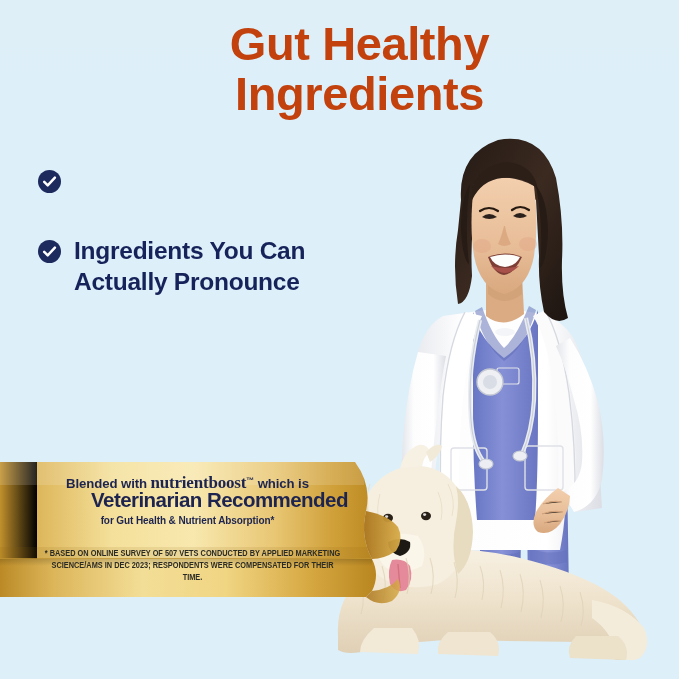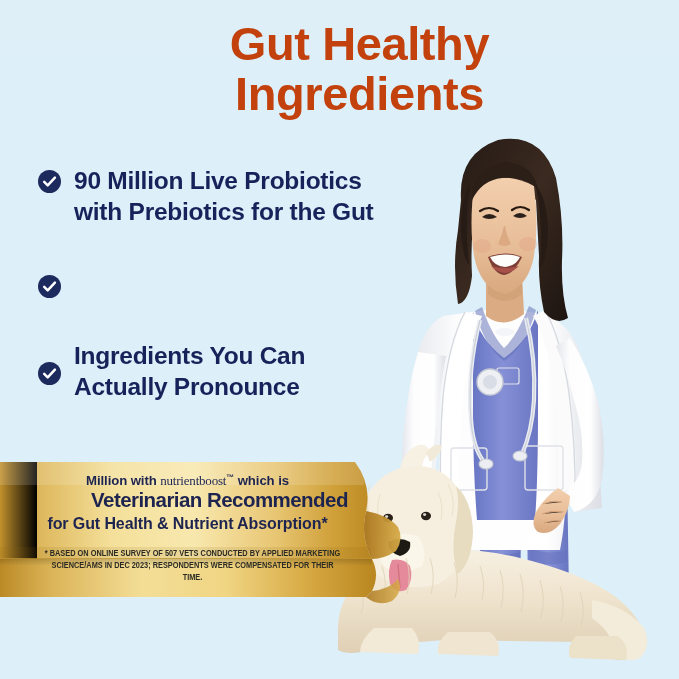--- a/index.html
+++ b/index.html
@@ -47,21 +47,21 @@
     position: absolute;
     left: 38px;
     top: 165px;
     width: 420px;
   }
   .bullet {
     display: flex;
     align-items: flex-start;
     margin-bottom: 42px;
   }
-  .bullet:last-child { margin-bottom: 4px; align-items: center; }
+  .bullet:last-child { margin-bottom: 4px; }
   .check {
     flex: 0 0 auto;
     width: 23px;
     height: 23px;
     margin-top: 5px;
     margin-right: 13px;
   }
   .check svg { display: block; }
   .bullet-text {
     font-family: "Liberation Sans", sans-serif;
@@ -110,22 +110,22 @@
     top: 18px;
     left: 0;
     width: 375px;
     font-size: 13.2px;
     font-weight: bold;
     letter-spacing: -0.1px;
     white-space: nowrap;
   }
   .rb-line1 .nb {
     font-family: "Liberation Serif", serif;
-    font-size: 13px;
-    font-weight: normal;
+    font-size: 17px;
+    font-weight: bold;
     letter-spacing: -0.2px;
   }
   .rb-line1 .tm {
     font-size: 8px;
     vertical-align: super;
   }
   .rb-line2 {
     position: absolute;
     top: 33px;
     left: 0;
@@ -134,21 +134,21 @@
     font-weight: bold;
     letter-spacing: -0.55px;
     white-space: nowrap;
     padding-left: 32px;
   }
   .rb-line3 {
     position: absolute;
     top: 60px;
     left: 0;
     width: 375px;
-    font-size: 16px;
+    font-size: 10px;
     font-weight: bold;
     letter-spacing: -0.1px;
     white-space: nowrap;
   }
   .rb-foot {
     position: absolute;
     top: 93px;
     left: 20px;
     width: 345px;
     text-align: center;
@@ -370,30 +370,20 @@
     </svg>
   </div>
 
   <div class="headline">
     <span>Gut Healthy</span>
     <span class="l2">Ingredients</span>
   </div>
 
   <div class="bullets">
 
-    <div class="bullet">
-      <span class="check">
-        <svg width="23" height="23" viewBox="0 0 23 23" xmlns="http://www.w3.org/2000/svg">
-          <circle cx="11.5" cy="11.5" r="11.5" fill="#1d2a5e"></circle>
-          <path d="M6.2 11.9 L9.7 15.3 L16.9 7.6" fill="none" stroke="#ffffff" stroke-width="2.5" stroke-linecap="round" stroke-linejoin="round"></path>
-        </svg>
-      </span>
-      <span class="bullet-text">90 Million Live Probiotics
-with Prebiotics for the Gut</span>
-    </div>
 
     <div class="bullet">
       <span class="check">
         <svg width="23" height="23" viewBox="0 0 23 23" xmlns="http://www.w3.org/2000/svg">
           <circle cx="11.5" cy="11.5" r="11.5" fill="#1d2a5e"></circle>
           <path d="M6.2 11.9 L9.7 15.3 L16.9 7.6" fill="none" stroke="#ffffff" stroke-width="2.5" stroke-linecap="round" stroke-linejoin="round"></path>
         </svg>
       </span>
     </div>
 
@@ -458,21 +448,21 @@
 
       <path d="M366 56 Q388 60 398 72 Q404 84 396 96 Q384 104 372 104 Q360 82 366 56 Z" fill="url(#foldG)" opacity="0.95"></path>
       <path d="M372 136 Q390 134 398 124 Q404 136 392 146 Q378 152 366 142 Z" fill="url(#foldG)" opacity="0.85"></path>
 
       <path d="M0 7 L355 7 Q366 20 364 30 L0 30 Z" fill="#ffffff" opacity="0.14"></path>
 
       <path d="M0 92 L368 92 Q372 99 372 104 L0 104 Z" fill="#8c6512" opacity="0.12"></path>
     </svg>
 
     <div class="ribbon-text">
-      <div class="rb-line1"><span>Million with </span><span class="nb">nutrientboost</span><span class="tm">™</span><span> which is</span></div>
+      <div class="rb-line1"><span>Blended with </span><span class="nb">nutrientboost</span><span class="tm">™</span><span> which is</span></div>
       <div class="rb-line2">Veterinarian Recommended</div>
       <div class="rb-line3">for Gut Health &amp; Nutrient Absorption*</div>
       <div class="rb-foot">* BASED ON ONLINE SURVEY OF 507 VETS CONDUCTED BY APPLIED MARKETING
 SCIENCE/AMS IN DEC 2023; RESPONDENTS WERE COMPENSATED FOR THEIR TIME.</div>
     </div>
   </div>
 
 </div>
 
 </body></html>

